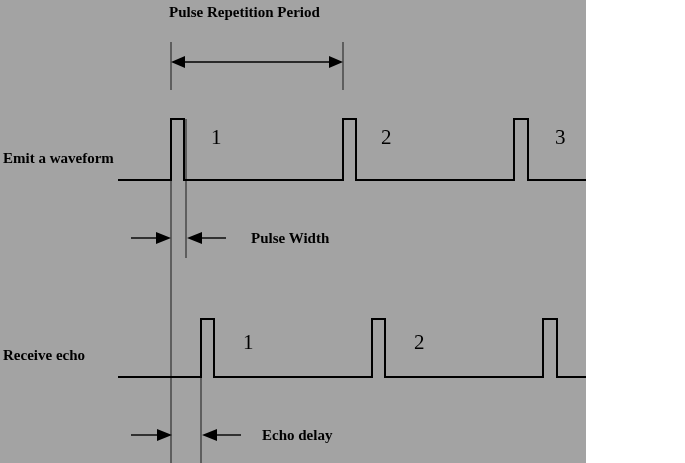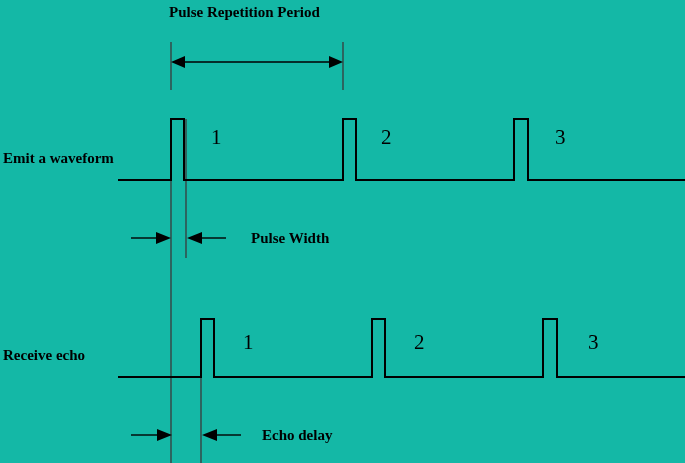--- a/index.html
+++ b/index.html
@@ -6,23 +6,23 @@
   html, body {
     margin: 0;
     padding: 0;
     background: #ffffff;
   }
   body {
     font-family: "Liberation Serif", "DejaVu Serif", serif;
   }
   #diagram-root {
     position: relative;
-    width: 685px;
+    width: 586px;
     height: 463px;
-    background: #14b8a6;
+    background: #a3a3a3;
     overflow: hidden;
   }
   svg.diagram-canvas {
     position: absolute;
     left: 0;
     top: 0;
     width: 685px;
     height: 463px;
     display: block;
   }

